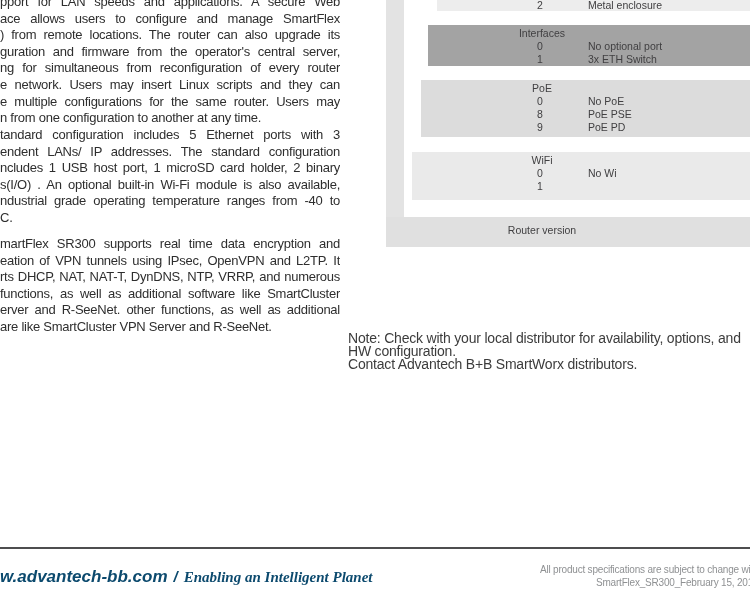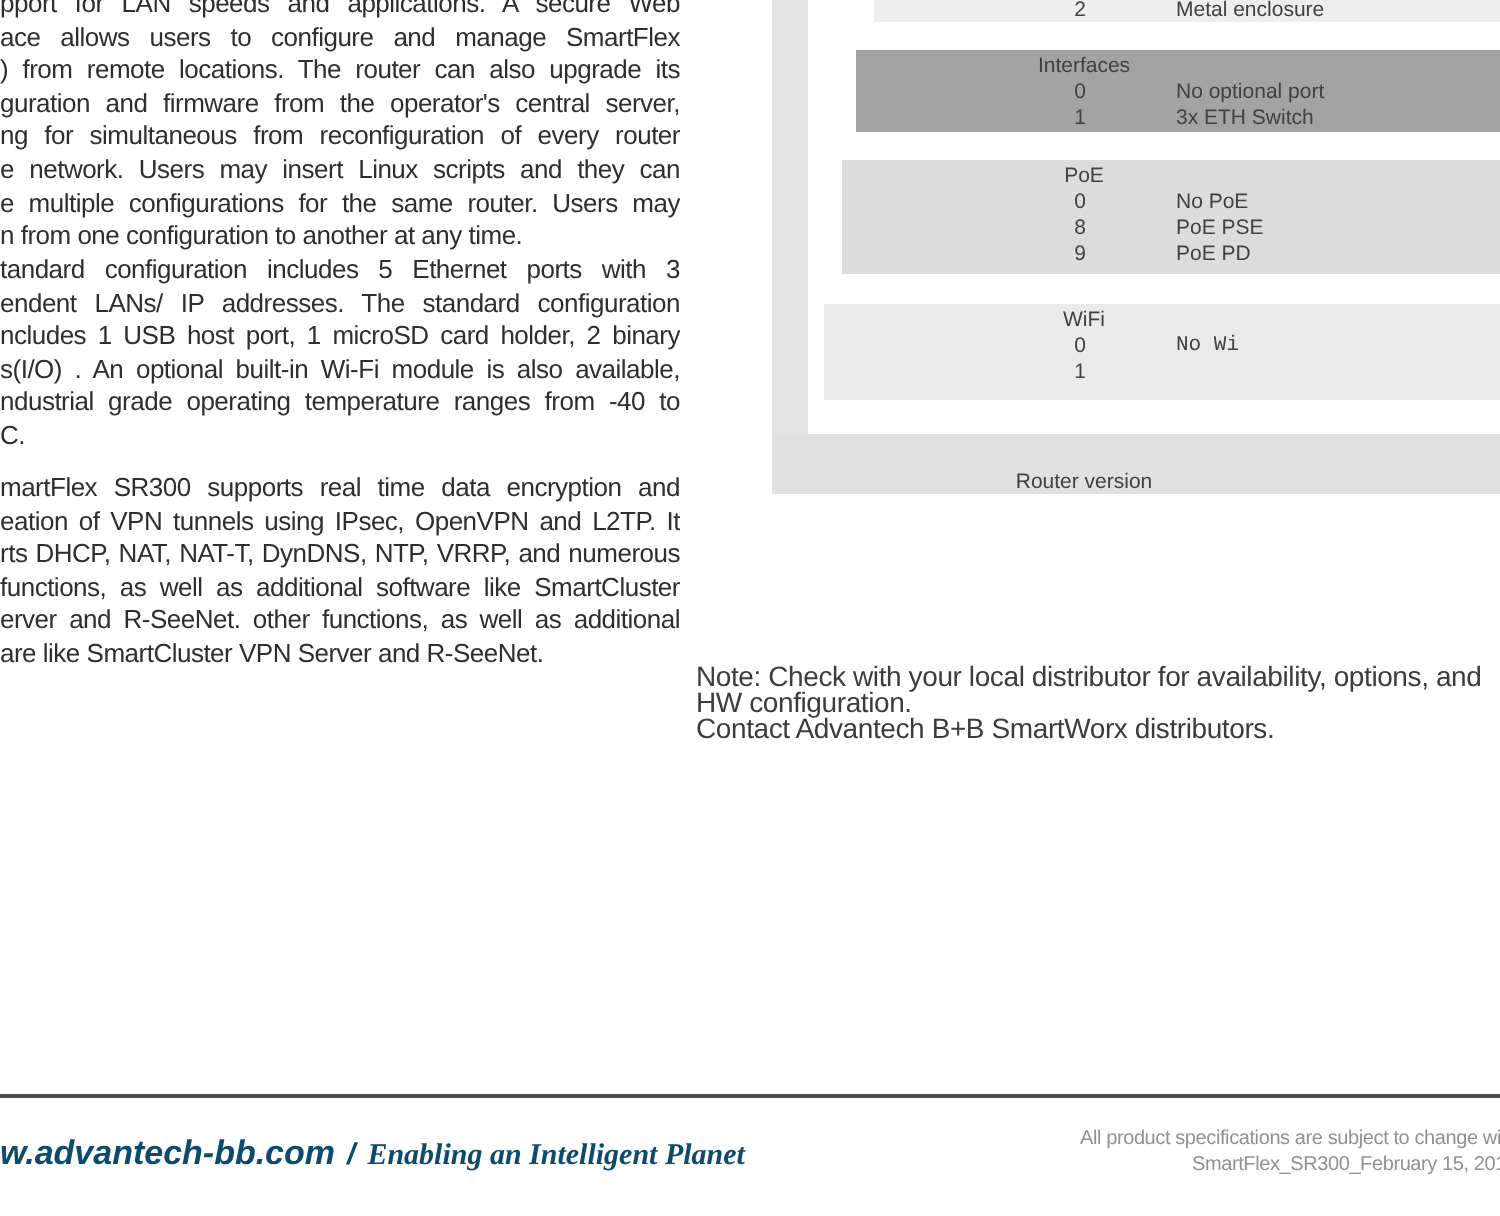--- a/index.html
+++ b/index.html
@@ -110,29 +110,29 @@
         <span class="tdesc" style="left:167px;">PoE PD</span>
       </div>
     </div>
 
     <div class="blk" style="left:412px;top:152px;width:338px;height:48px;background:#eaeaea;padding-top:2px;box-sizing:border-box;">
       <div class="trow">
           <span class="thead" style="left:70px;">WiFi</span>
         </div>
       <div class="trow">
         <span class="tcode" style="left:88px;">0</span>
-        <span class="tdesc" style="left:176px;font-family:Liberation Mono, monospace;">No Wi</span>
+        <span class="tdesc" style="left:176px;">No Wi</span>
       </div>
       <div class="trow">
         <span class="tcode" style="left:88px;">1</span>
         <span class="tdesc" style="left:176px;margin-top:40px;">WiFi (TI 2.4 &amp; 5 GHz)</span>
       </div>
     </div>
 
-    <div class="blk" style="left:386px;top:217px;width:364px;height:30px;background:#e0e0e0;padding-top:18px;box-sizing:border-box;">
+    <div class="blk" style="left:386px;top:217px;width:364px;height:30px;background:#e0e0e0;padding-top:7px;box-sizing:border-box;">
       <div class="trow">
           <span class="thead" style="left:96px;">Router version</span>
         </div>
     </div>
   </div>
 
   <div class="ordnote">
     <div>Note: Check with your local distributor for availability, options, and HW configuration.</div>
     <div>Contact Advantech B+B SmartWorx distributors.</div>
   </div>

